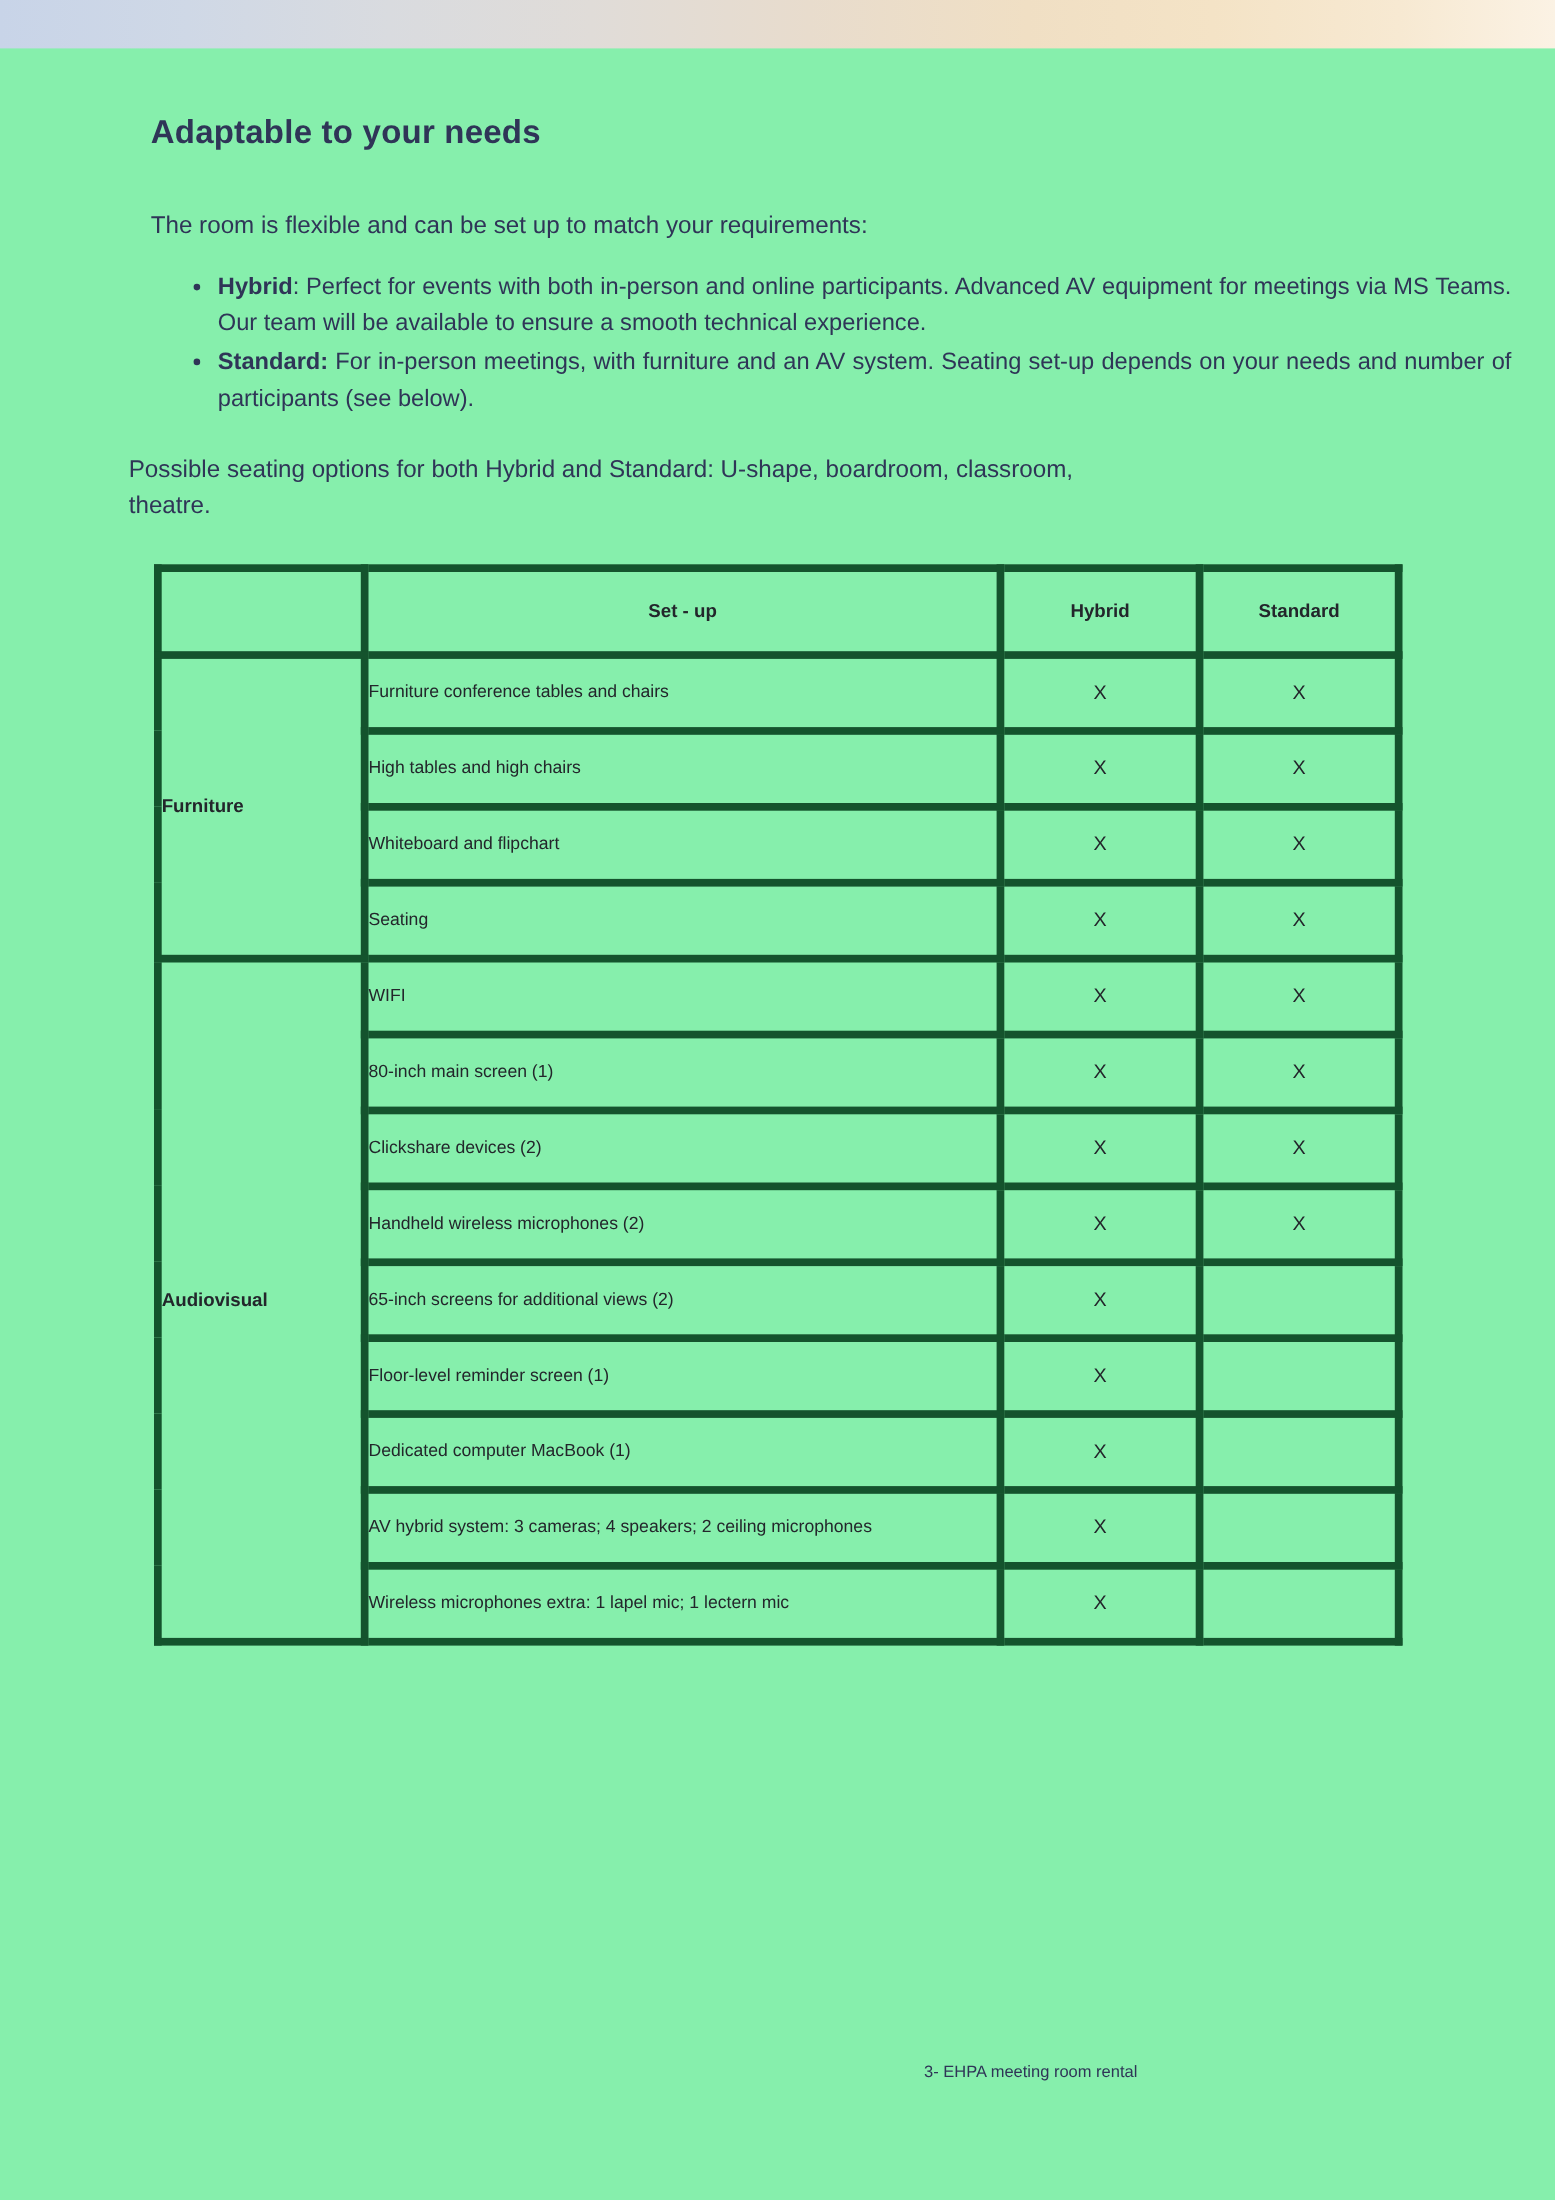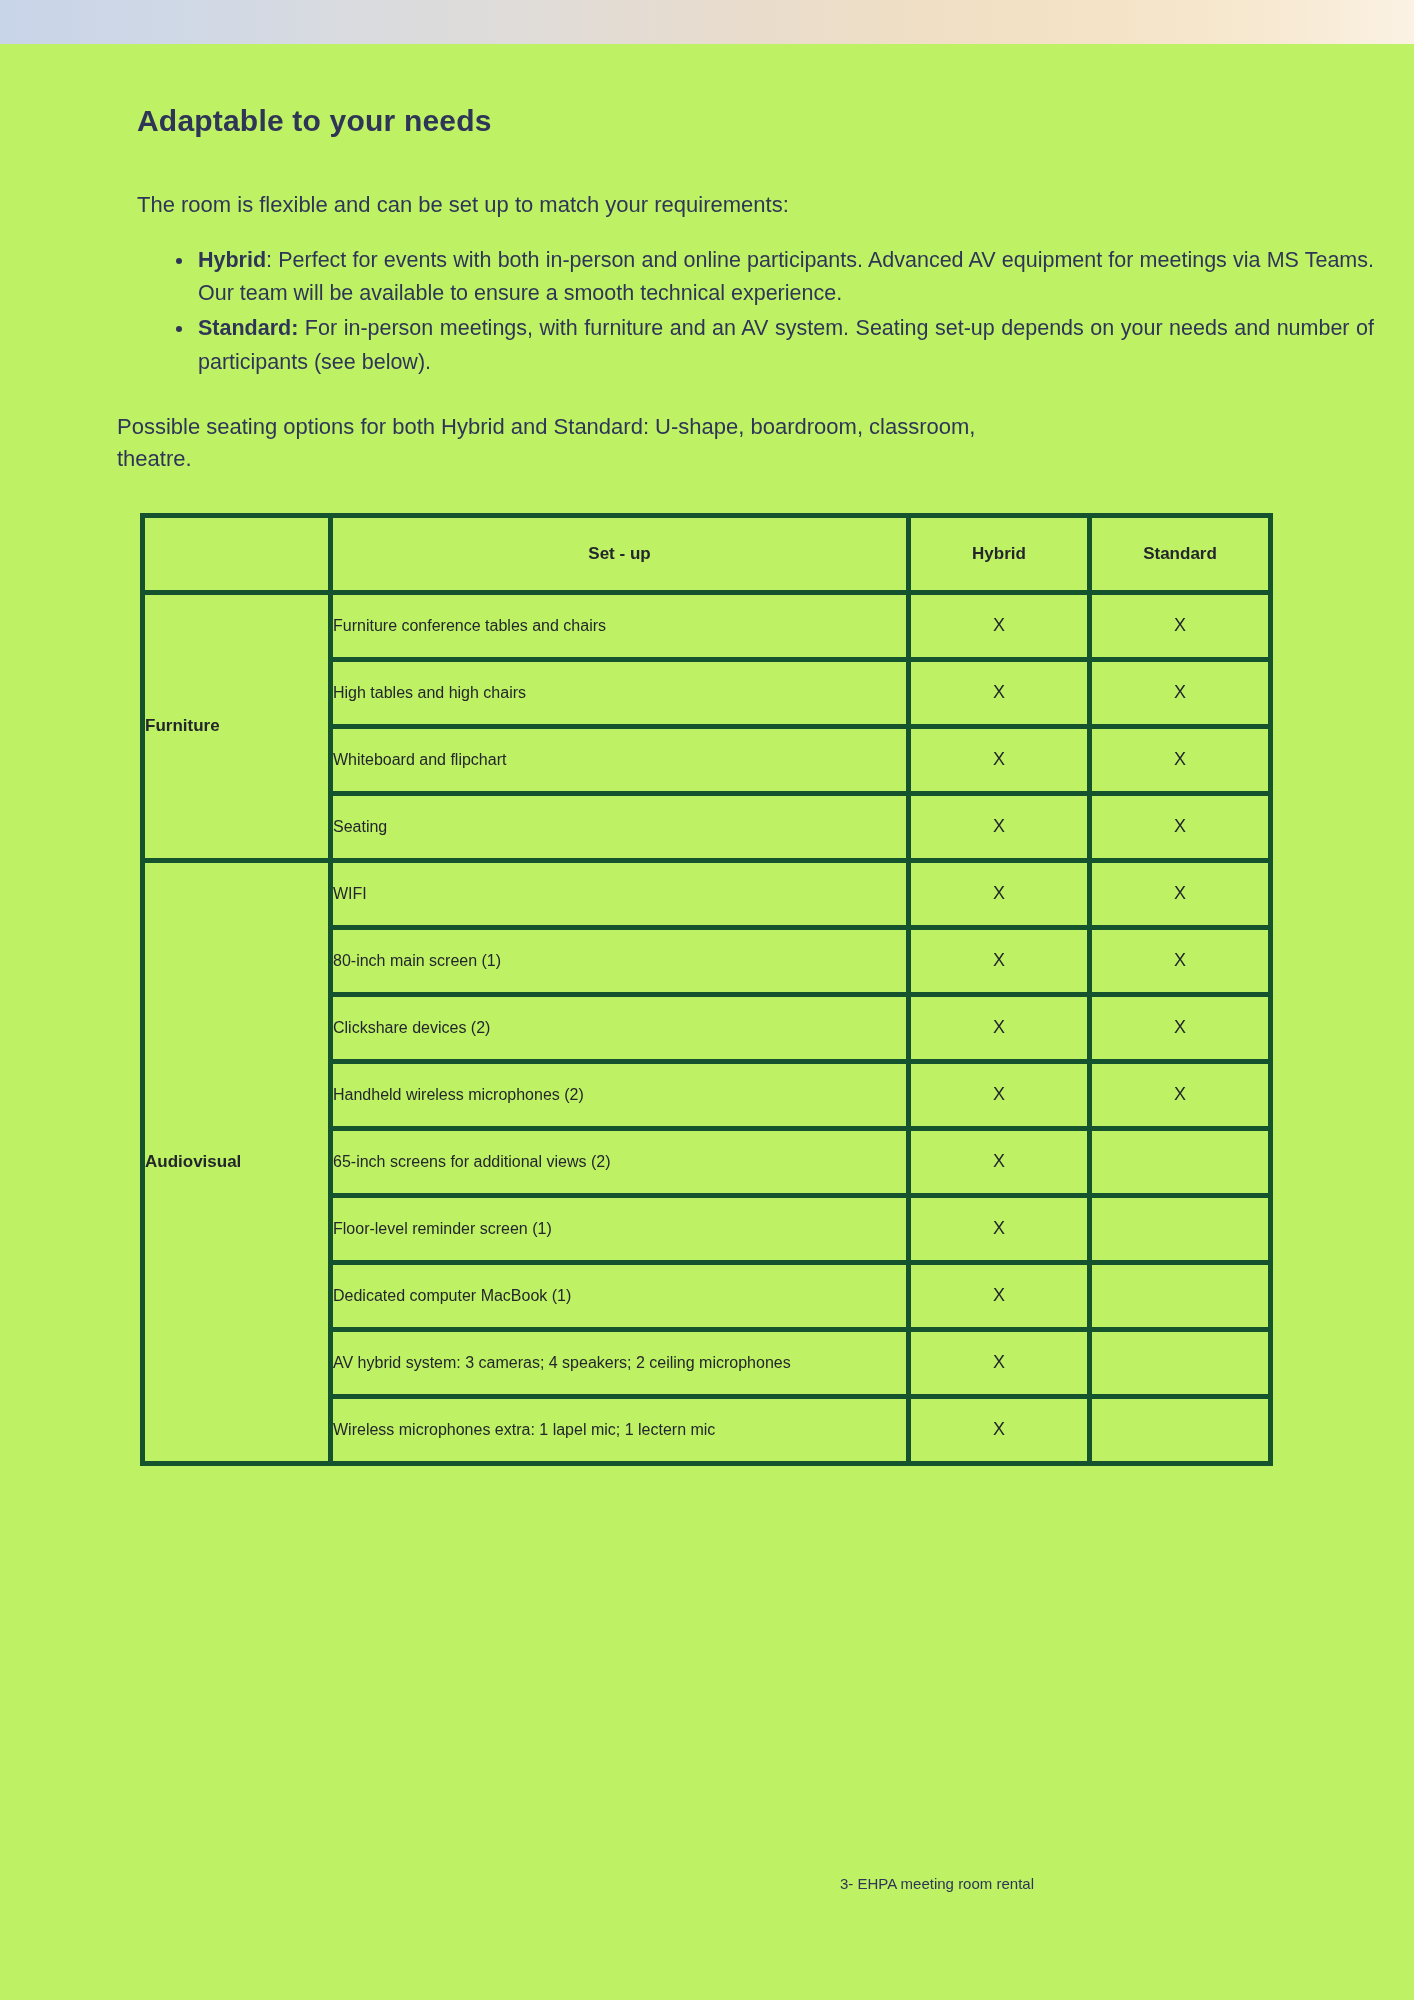--- a/index.html
+++ b/index.html
@@ -12,21 +12,21 @@
     background: #ffffff;
     font-family: "Liberation Sans", sans-serif;
     color: #2e3355;
     position: relative;
     overflow: hidden;
   }
   .page {
     position: relative;
     width: 1414px;
     height: 2000px;
-    background: #bef264;
+    background: #86efac;
   }
   .top-gradient {
     position: absolute;
     top: 0;
     left: 0;
     width: 1414px;
     height: 44px;
     background: linear-gradient(90deg,
         #c8d4e8 0%,
         #cfd8e6 12%,
@@ -93,21 +93,21 @@
     line-height: 1.45;
     color: #2f3557;
   }
   table.setup {
     border-collapse: collapse;
     margin: 38px 0 0 140px;
     width: 1128px;
     table-layout: fixed;
   }
   table.setup td, table.setup th {
-    border: 5px solid #14532d;
+    border: 7px solid #14532d;
     padding: 0;
     vertical-align: middle;
     color: #23262b;
   }
   table.setup th {
     font-size: 17px;
     font-weight: bold;
     text-align: center;
     height: 72px;
   }

